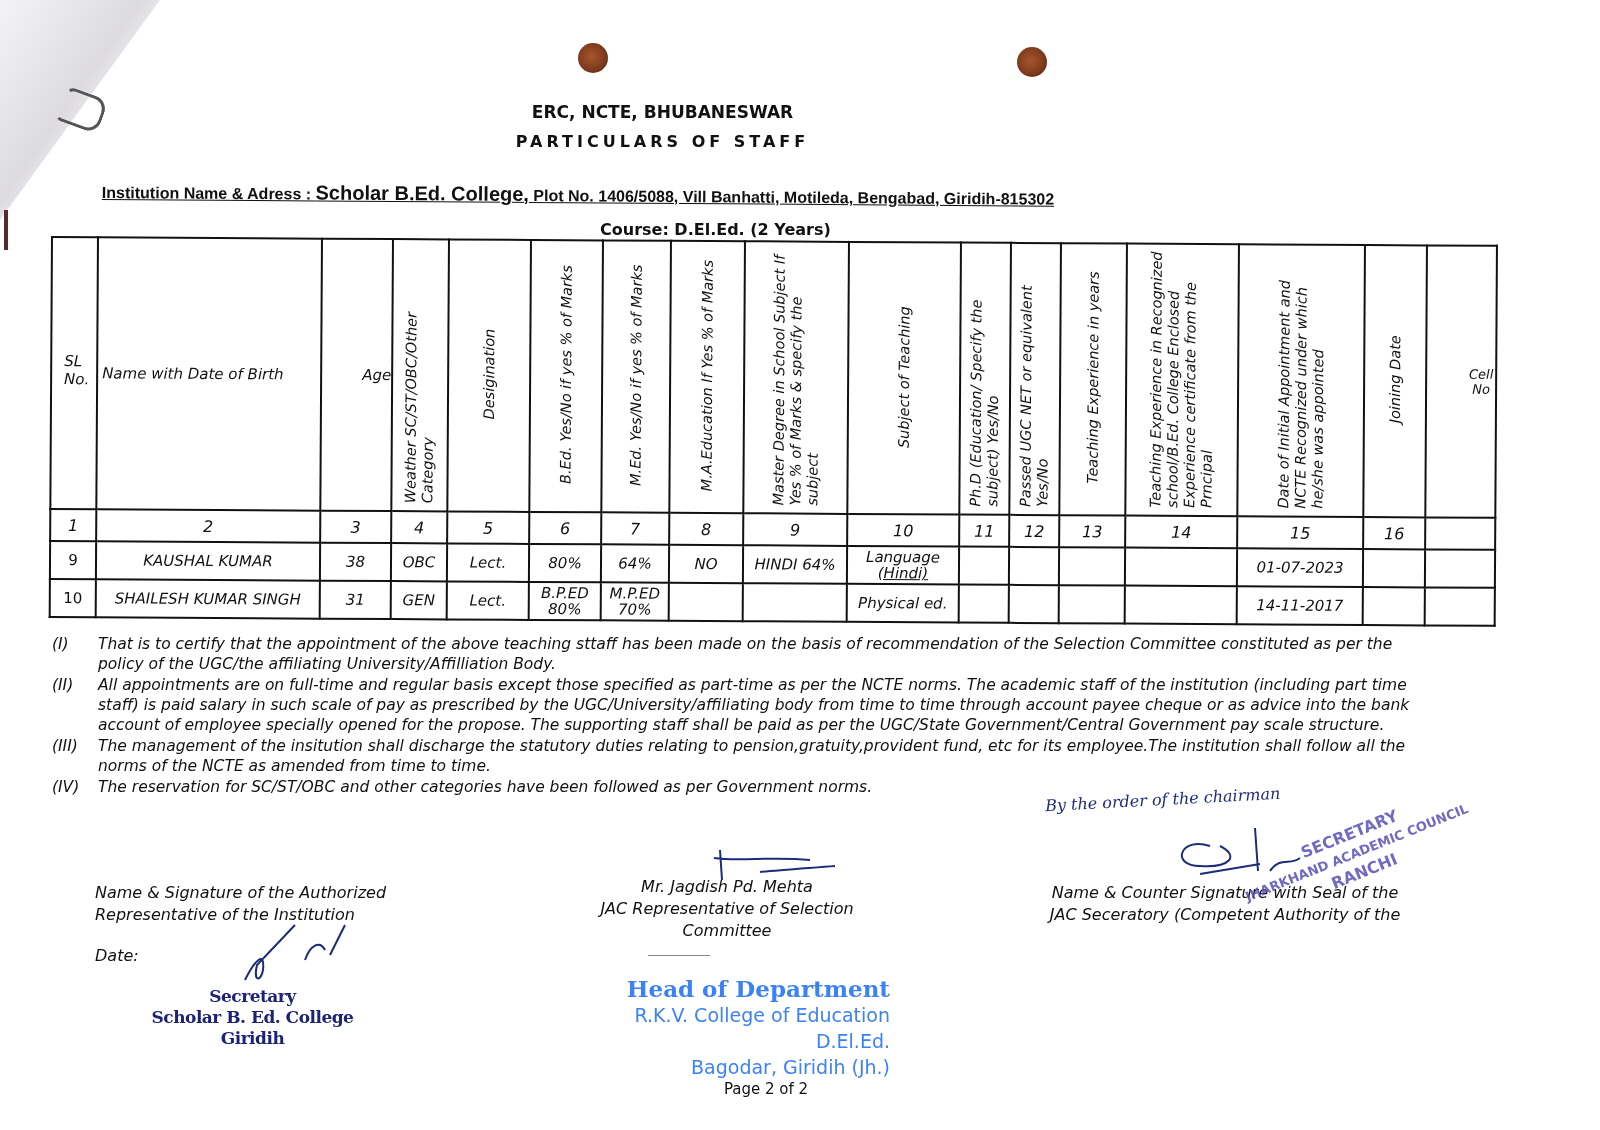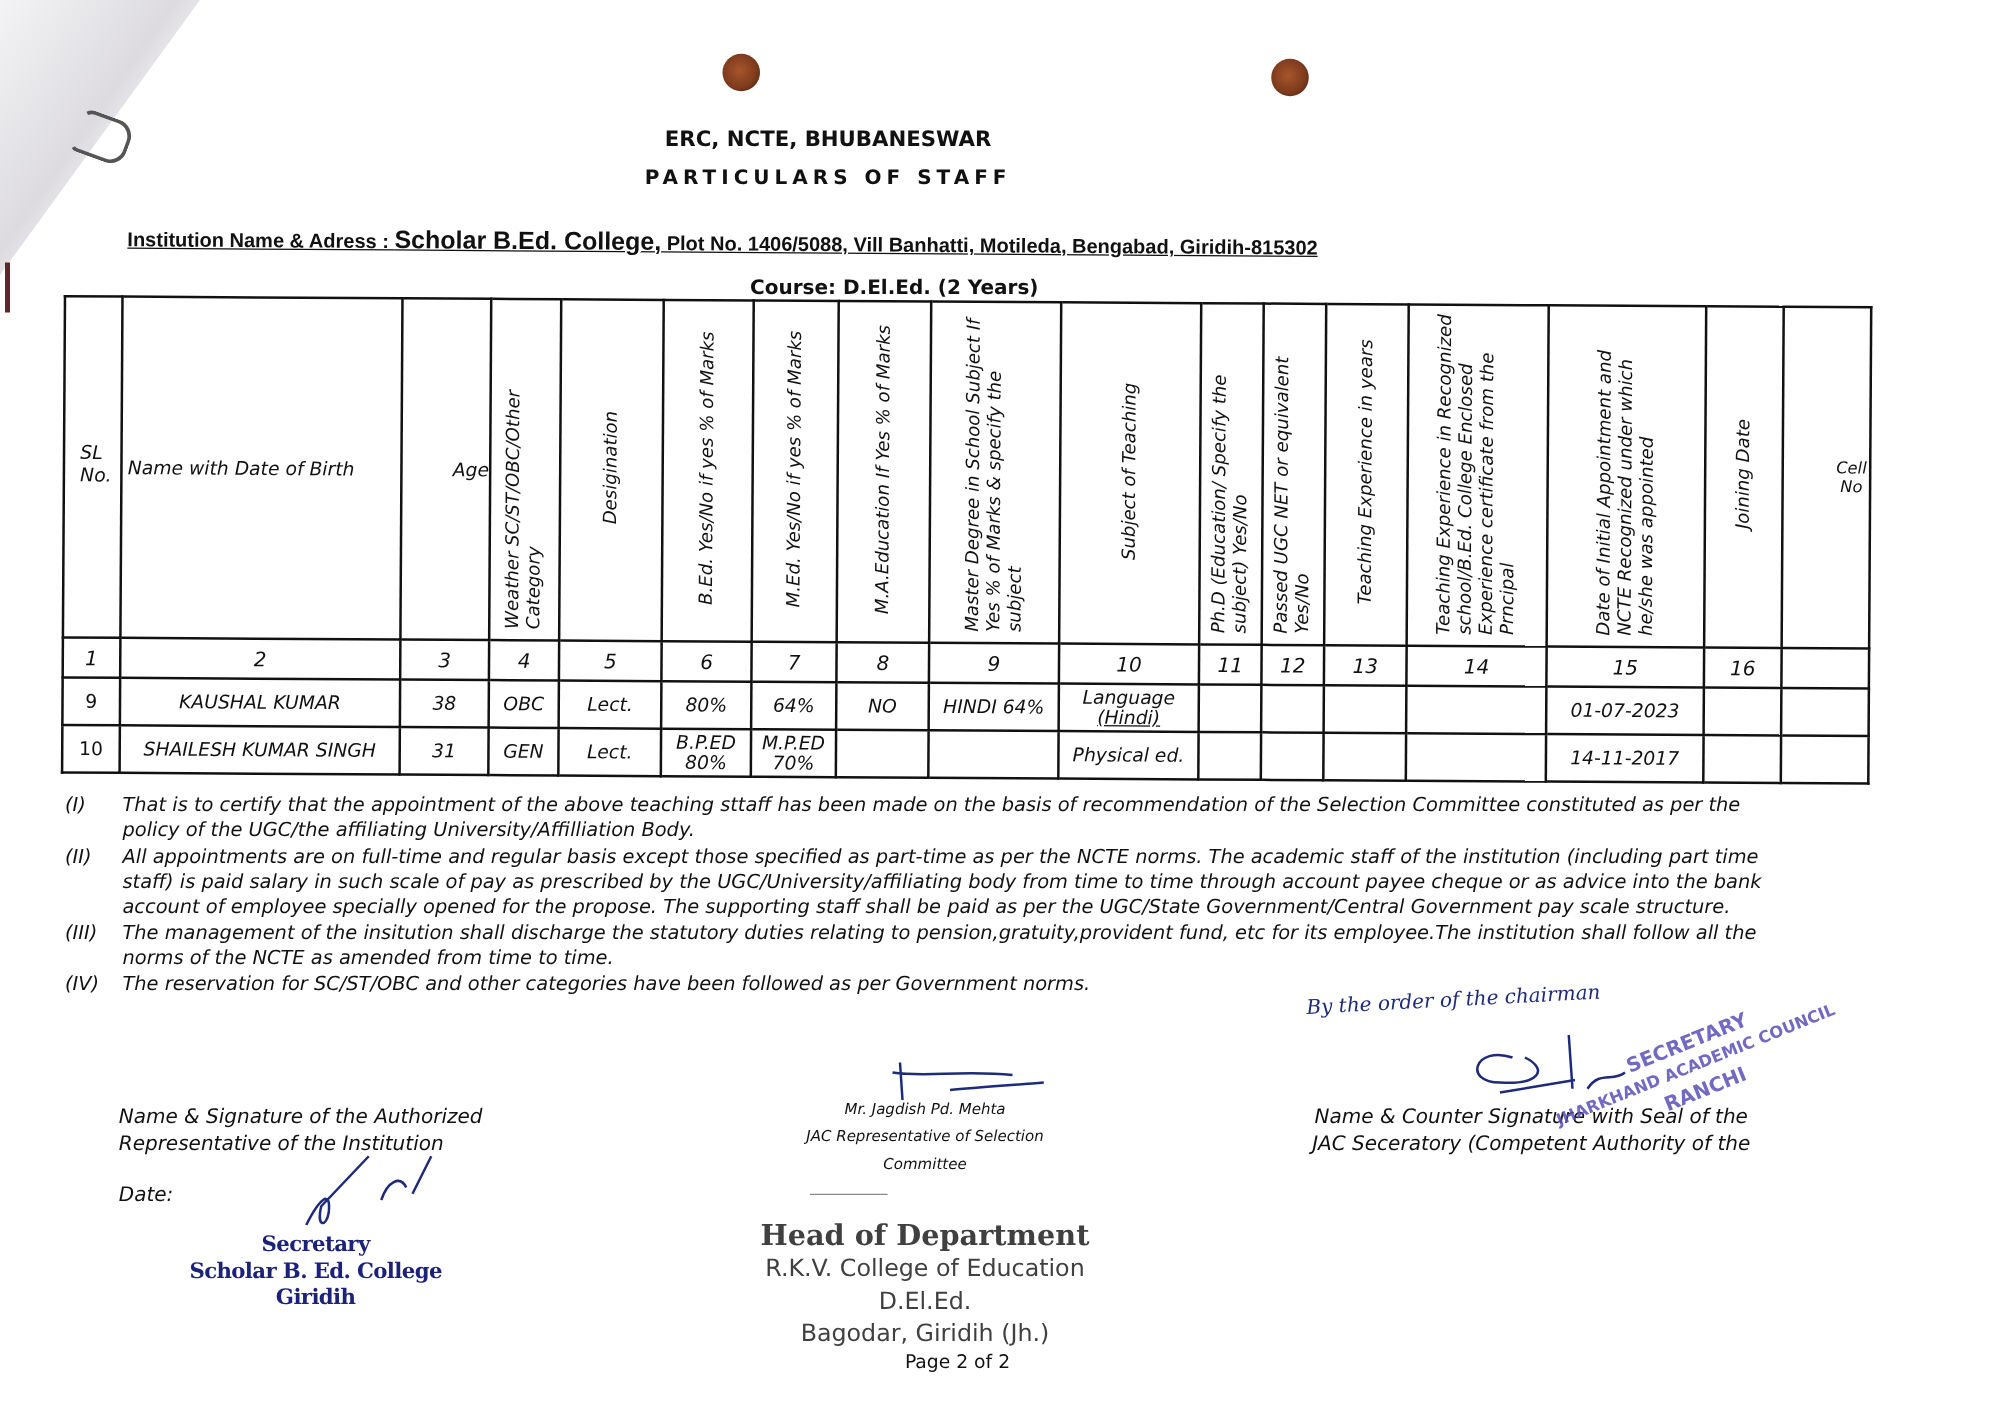--- a/index.html
+++ b/index.html
@@ -53,23 +53,23 @@
 
   .notes { position: absolute; left: 52px; top: 634px; width: 1380px; font-style: italic; font-size: 15.5px; line-height: 20px; }
   .note { display: flex; margin-bottom: 1px; }
   .note .num { width: 46px; flex: none; text-align: left; }
   .note .txt { flex: 1; }
 
   .sig-left { position: absolute; left: 95px; top: 882px; font-style: italic; font-size: 16px; line-height: 22px; }
   .date-lbl { position: absolute; left: 95px; top: 946px; font-style: italic; font-size: 16px; }
   .stamp-left { position: absolute; left: 150px; top: 986px; width: 205px; text-align: center;
     color: #1d2279; font-family: "DejaVu Serif", serif; font-weight: bold; font-size: 17px; line-height: 21px; letter-spacing: -0.5px; }
-  .sig-mid { position: absolute; left: 590px; top: 876px; width: 300px; text-align: center; font-style: italic; font-size: 12px; line-height: 22px; }
+  .sig-mid { position: absolute; left: 577px; top: 876px; width: 300px; text-align: center; font-style: italic; font-size: 16px; line-height: 22px; }
   .mid-rule { position: absolute; left: 648px; top: 955px; width: 62px; height: 1px; background: #888; }
-  .stamp-mid { position: absolute; left: 590px; top: 976px; width: 300px; text-align: center; color: #404040; font-size: 19px; line-height: 26px; }
+  .stamp-mid { position: absolute; left: 590px; top: 976px; width: 300px; text-align: right; color: #3b82f6; font-size: 19px; line-height: 26px; }
   .stamp-mid .hod { font-family: "DejaVu Serif", serif; font-weight: bold; font-size: 23px; }
   .page-num { position: absolute; left: 616px; top: 1080px; width: 300px; text-align: center; font-size: 15px; }
   .sig-right { position: absolute; left: 1020px; top: 882px; width: 410px; text-align: center; font-style: italic; font-size: 16px; line-height: 22px; }
   .order-note { position: absolute; left: 1045px; top: 790px; font-family: "DejaVu Serif", serif; font-style: italic; color: #1e2a7a; font-size: 16px; transform: rotate(-3deg); }
   .stamp-right { position: absolute; left: 1235px; top: 870px; color: #5a4fb8; font-weight: bold; font-size: 16px;
     transform: rotate(-22deg); transform-origin: left top; line-height: 20px; opacity: .85; text-align: center; }
   .scribble { position: absolute; stroke: #1e2a7a; fill: none; stroke-width: 2; }
 </style>
 </head>
 <body>

